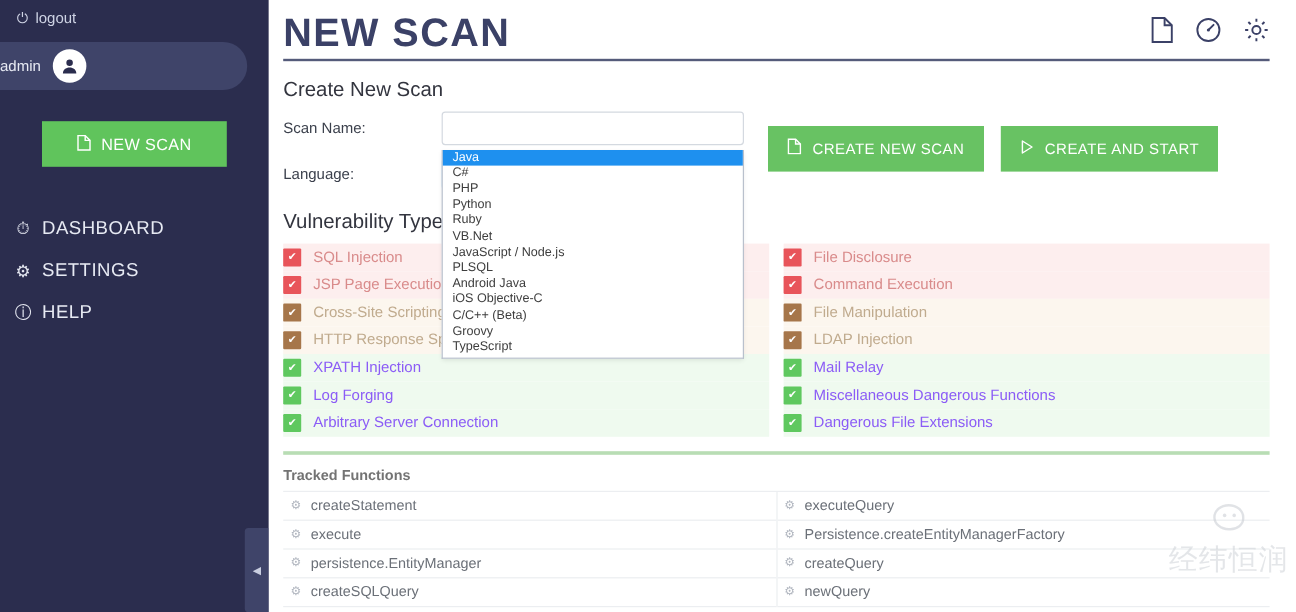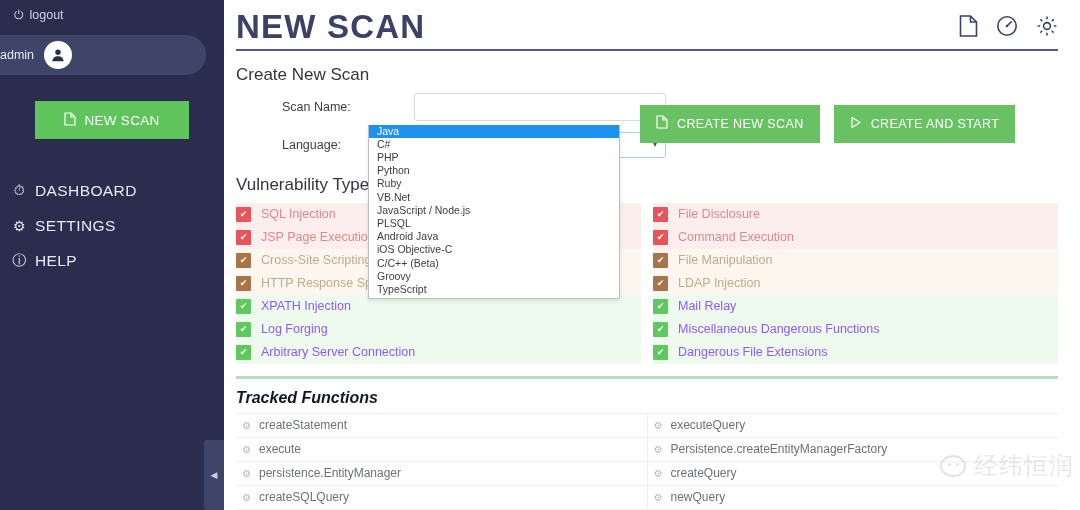--- a/index.html
+++ b/index.html
@@ -97,21 +97,21 @@
   .head-icons { display: flex; gap: 18px; align-items: center; padding-bottom: 4px; }
   .head-icons .hic { color: #3b4167; display: block; cursor: pointer; }
 
   .section-title {
     font-size: 17px; color: #33353f; font-weight: normal;
     margin: 14px 0 6px 0;
   }
 
   
   .form-rows { position: relative; }
-  .frow { display: flex; align-items: center; height: 32px; margin-bottom: 6px; margin-left: 46px; }
+  .frow { display: flex; align-items: center; height: 32px; margin-bottom: 6px; }
   .flabel { width: 132px; font-size: 12.5px; color: #3a3f4b; }
   .finput {
     width: 252px; height: 28px;
     border: 1px solid #d4d9e0; border-radius: 3px;
     background: #fff; font-size: 12px; padding: 0 8px;
     color: #444;
     font-family: "Liberation Sans", sans-serif;
   }
   .fselect {
     width: 252px; height: 26px;
@@ -179,38 +179,39 @@
   .vrow.green { background: #effaef; }
   .vrow.green .vbox { background: #5fc85f; }
   .vrow.green .vlabel { color: #8b5cf6; }
 
   .green-divider {
     height: 3px; background: #b8ddb4;
     margin: 12px 0 0 0;
   }
 
   
-  .tf-title { font-size: 16px; color: #0f172a; margin: 10px 0 6px 0; font-style: italic; }
+  .tf-title { font-size: 12px; color: #737373; margin: 10px 0 6px 0; }
   .tf-table { display: flex; border-top: 1px solid #eceef1; }
   .tf-col { flex: 1; }
   .tf-col.left { border-right: 1px solid #eceef1; }
   .tf-cell {
     height: 24px; display: flex; align-items: center; gap: 8px;
     border-bottom: 1px solid #eceef1;
     font-size: 12px; color: #6b7078;
     padding-left: 6px;
   }
   .tf-cell .gic { font-size: 10px; color: #b2b7c0; }
 
   
   .watermark {
     position: absolute; right: 6px; bottom: 28px;
     display: flex; align-items: center; gap: 8px;
     opacity: .55;
     pointer-events: none;
+    flex-direction: column;
   }
   .wm-icon {
     width: 26px; height: 22px; border-radius: 50% 50% 45% 50%;
     border: 2px solid #c8ccd2; position: relative;
   }
   .wm-icon::before, .wm-icon::after {
     content:""; position:absolute; top:6px; width:3px; height:3px;
     background:#c8ccd2; border-radius:50%;
   }
   .wm-icon::before { left: 6px; }

